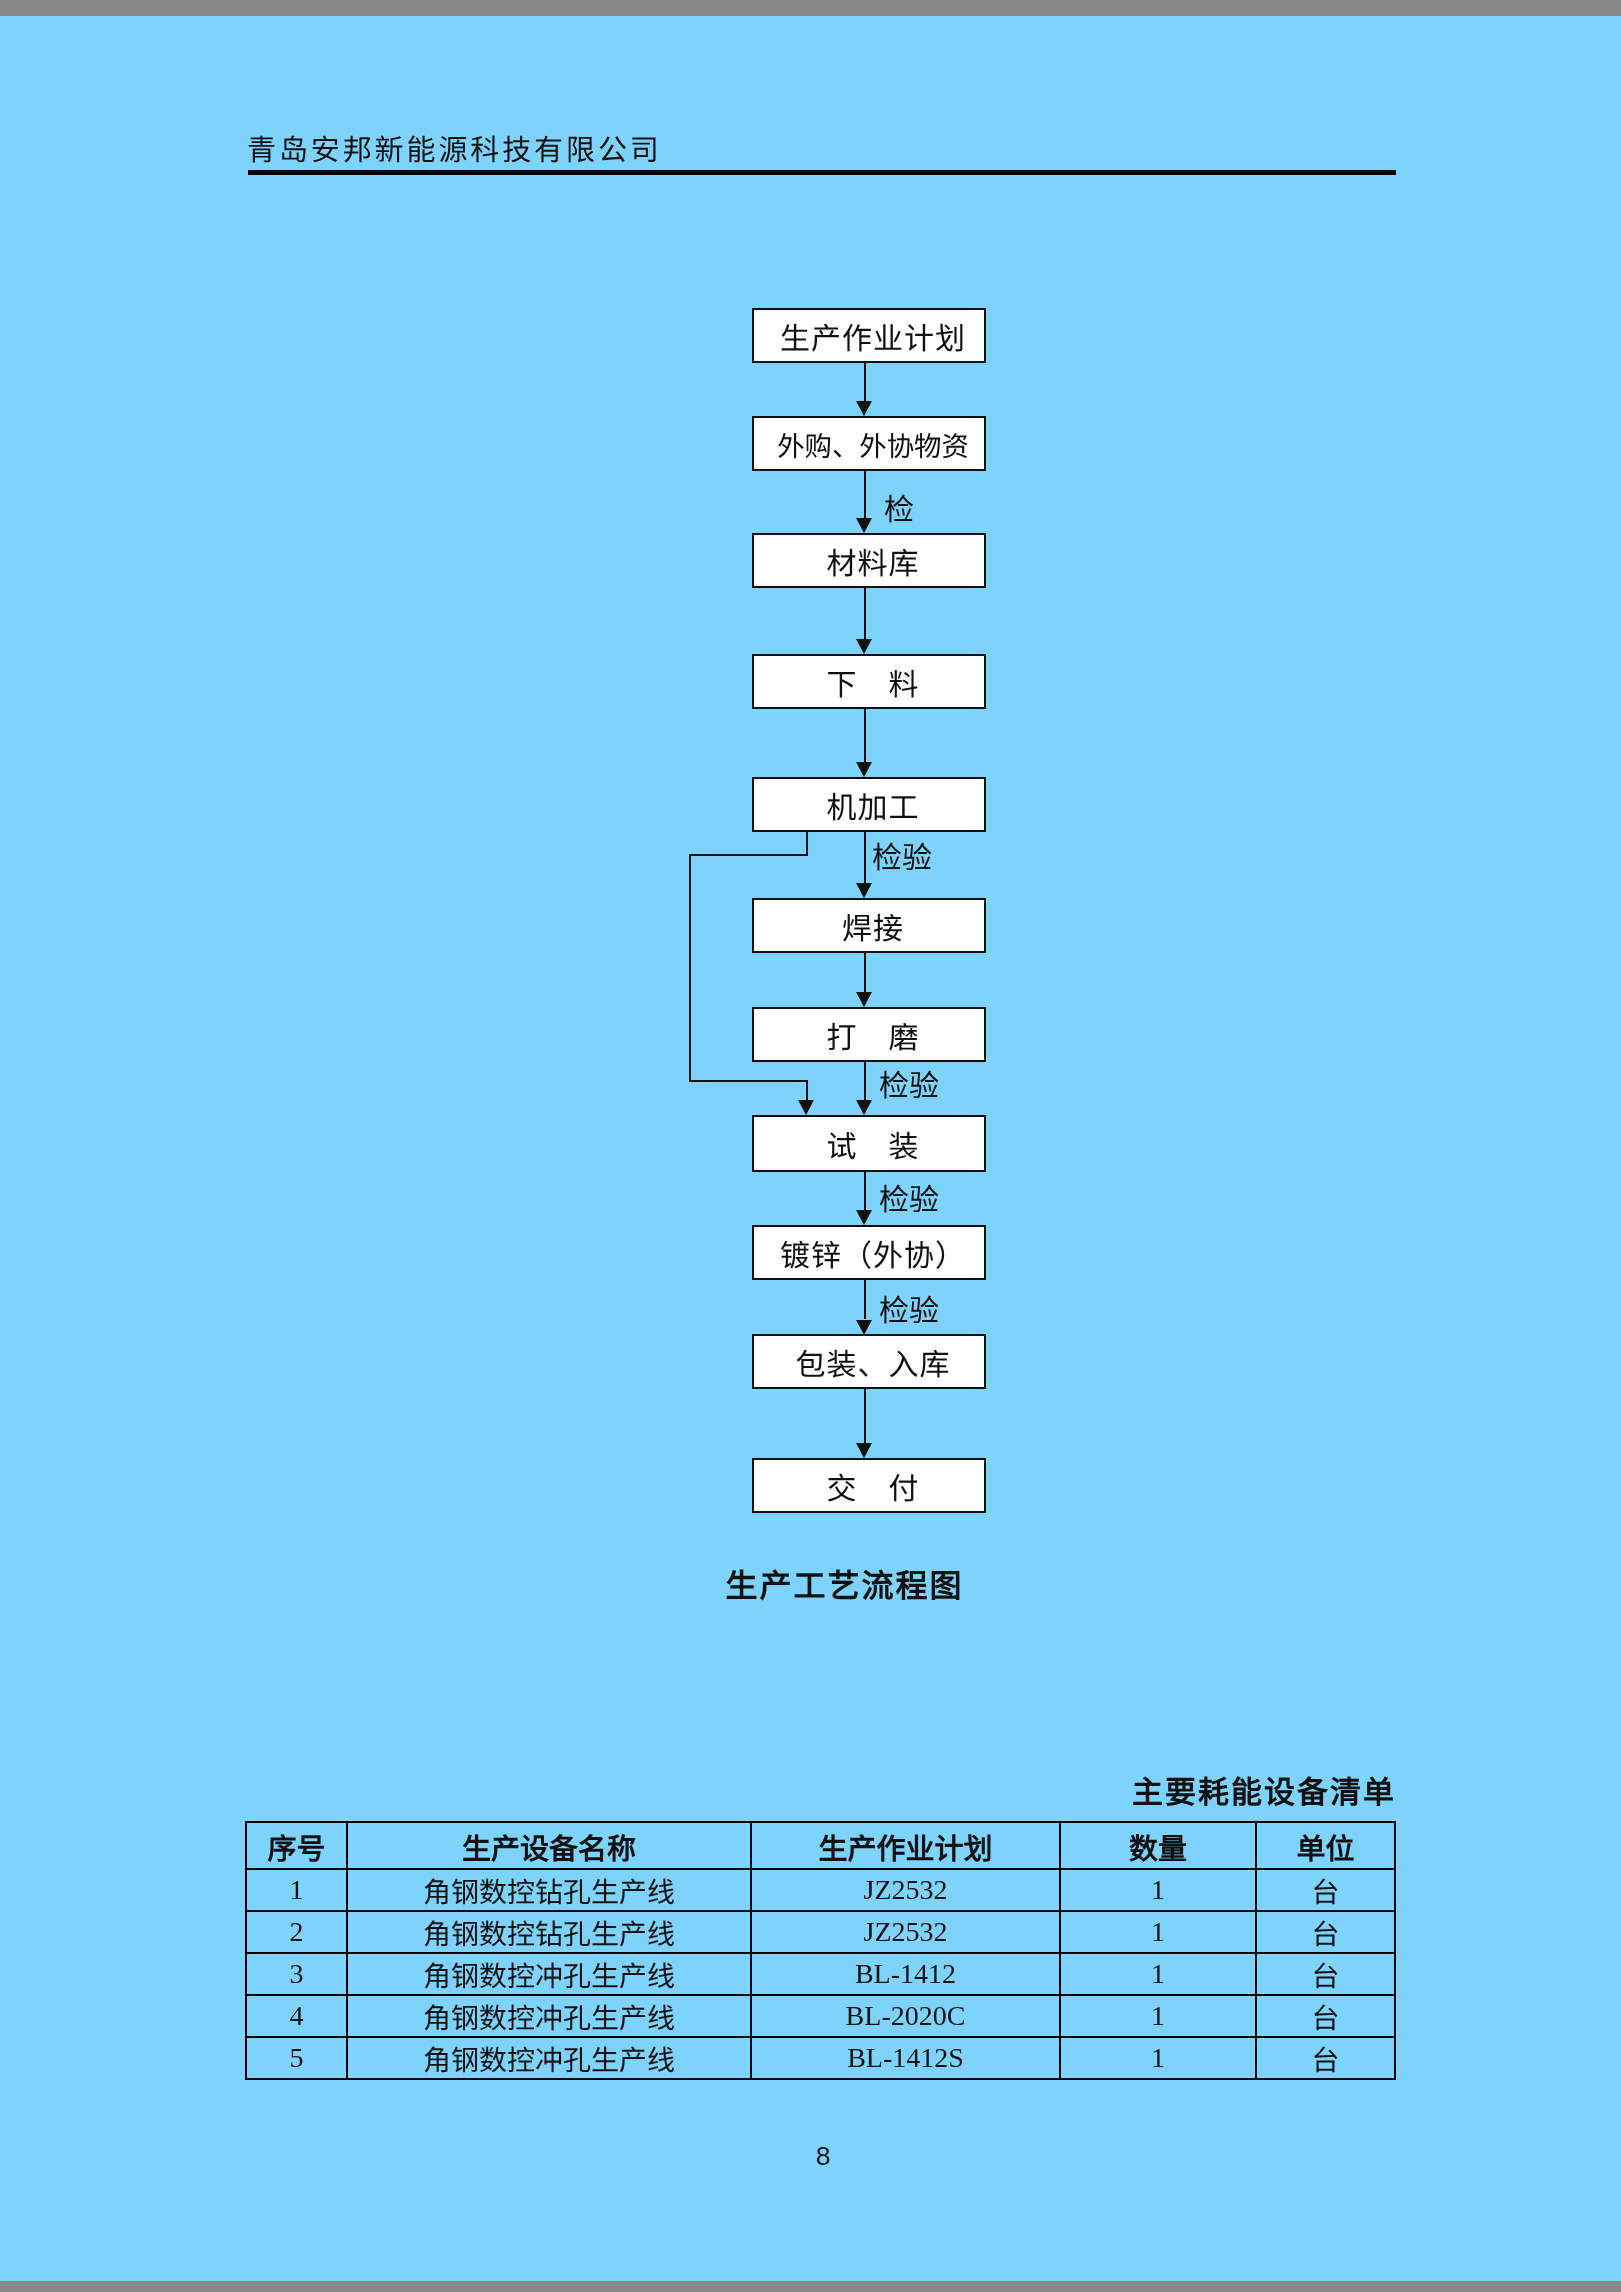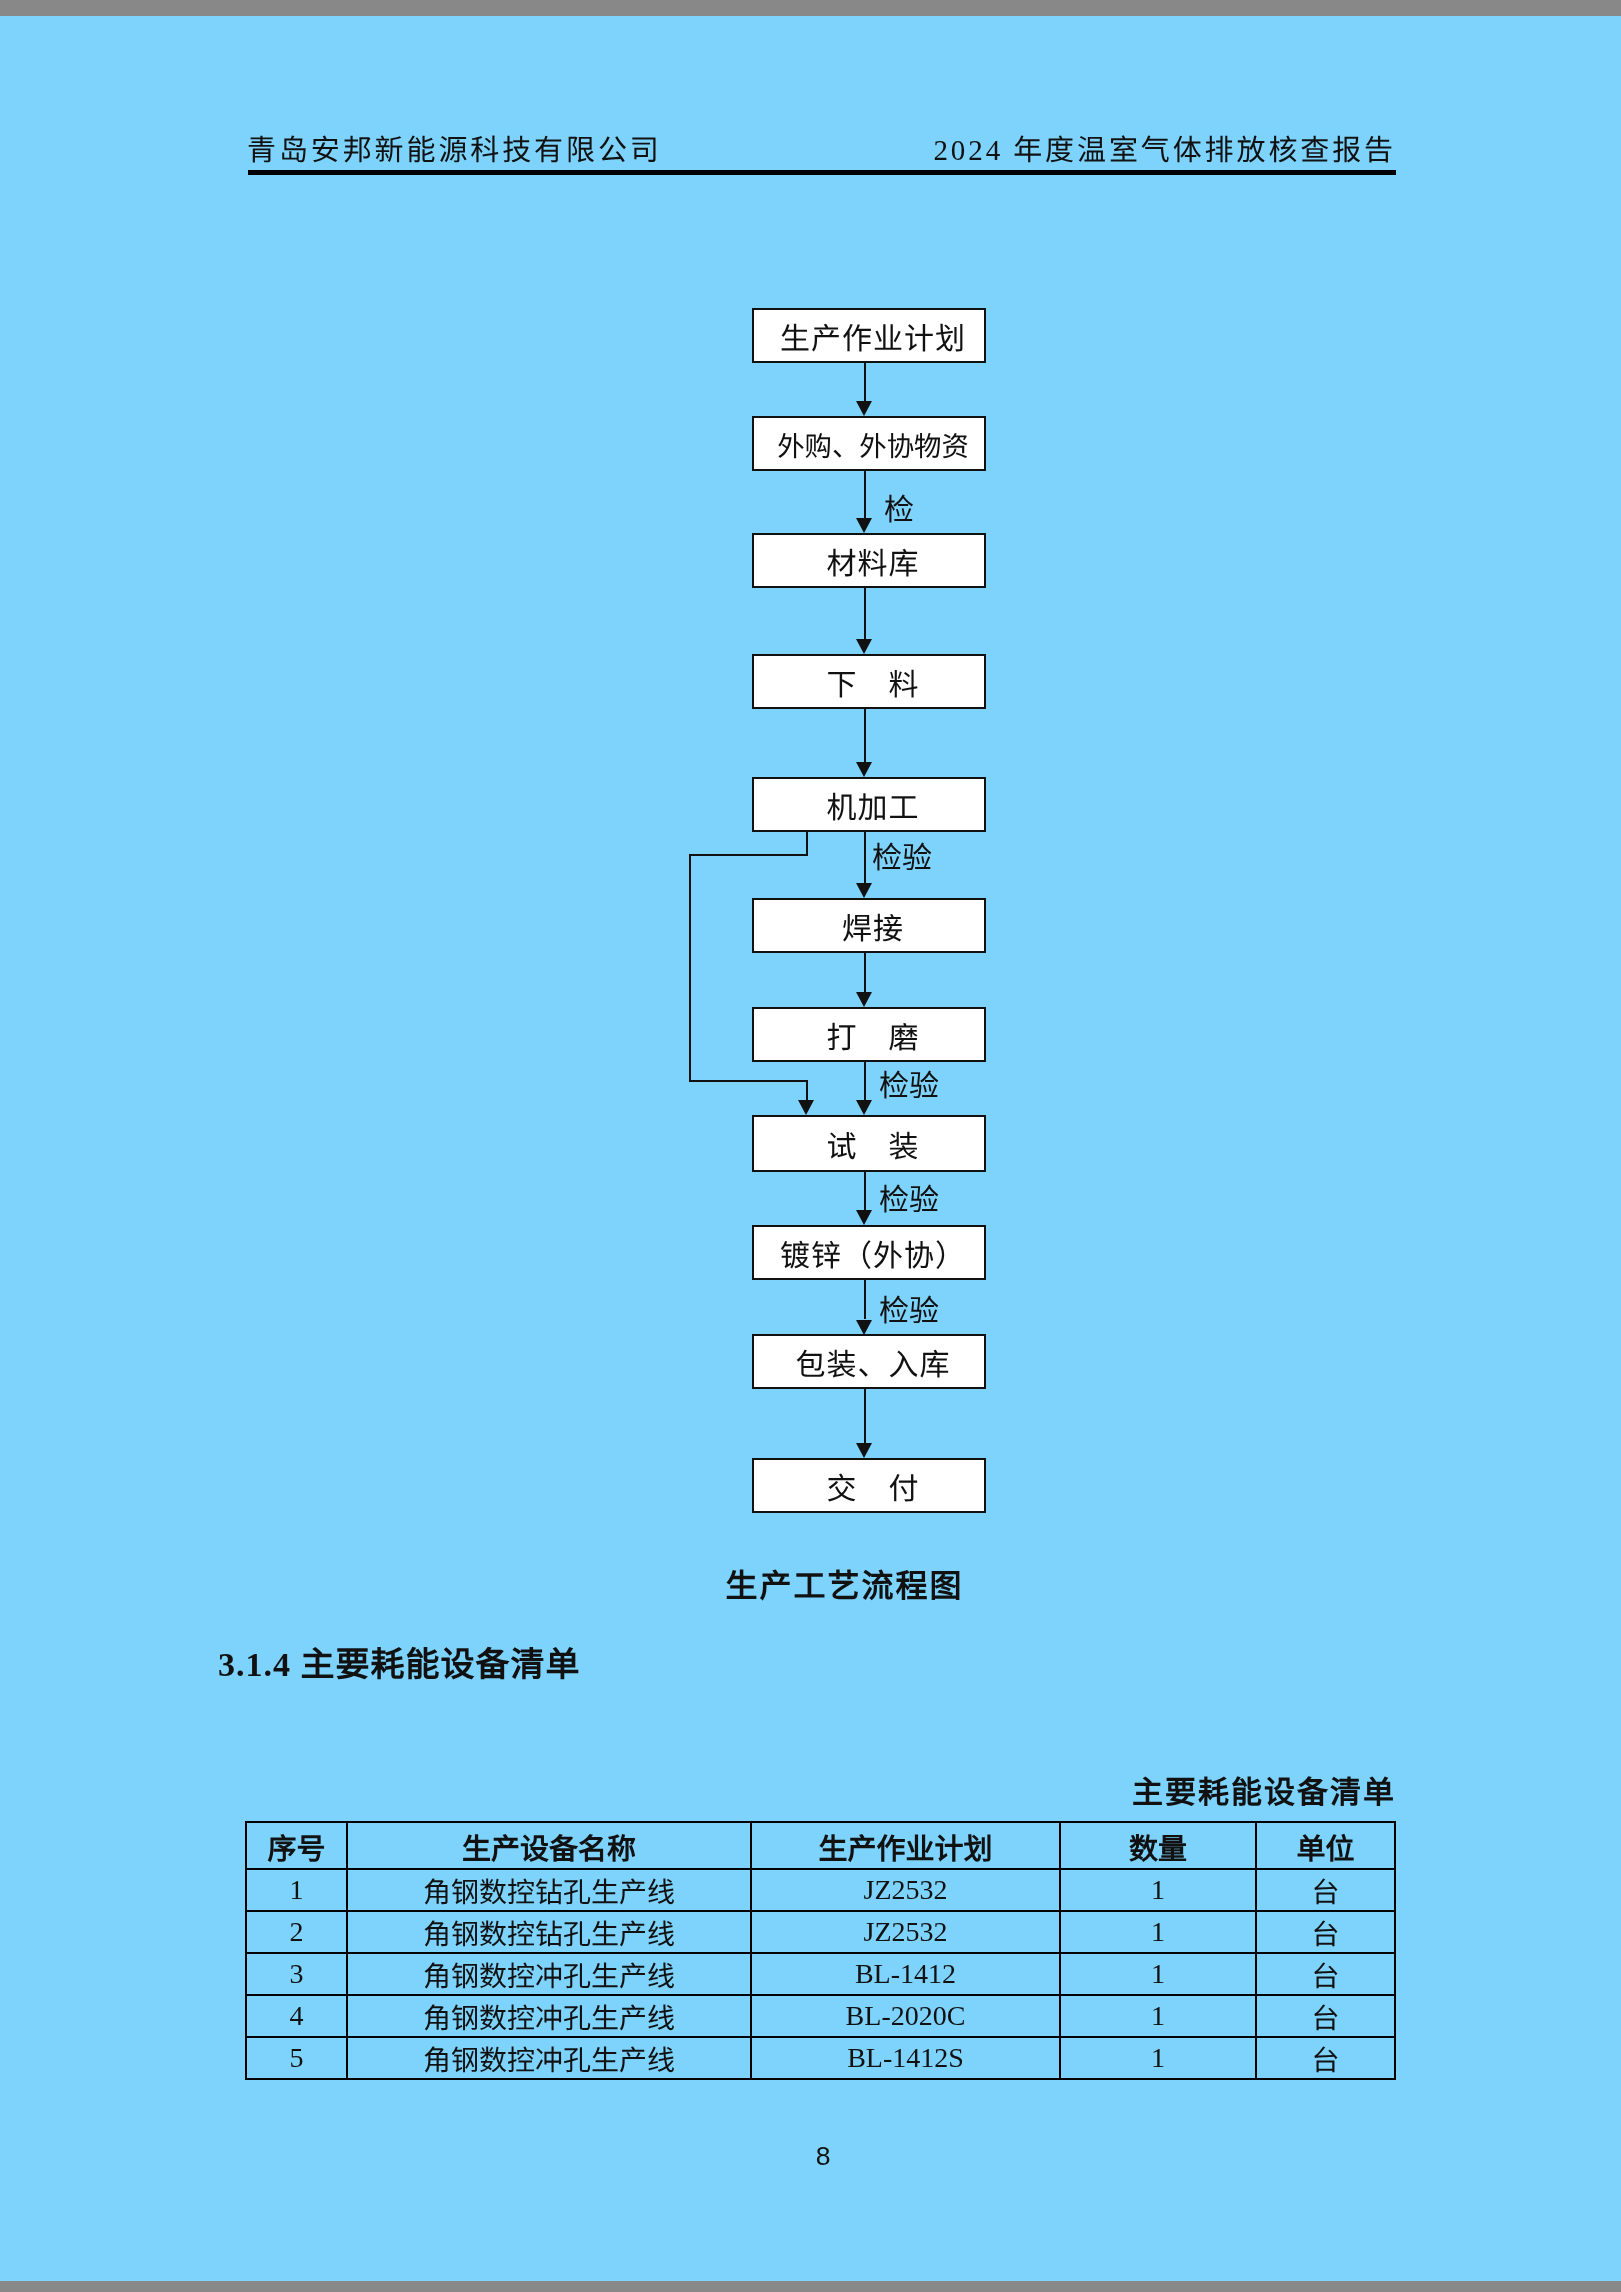--- a/index.html
+++ b/index.html
@@ -48,21 +48,20 @@
   table.equip td{height:40px;}
   
   .page-num{position:absolute;left:250px;top:2125px;width:1146px;text-align:center;font-size:26.5px;font-family:"Liberation Sans","DejaVu Sans",sans-serif;}
 </style>
 </head>
 <body>
 
 <div class="page">
 
   <div class="hdr-left">青岛安邦新能源科技有限公司</div>
-  <div class="hdr-right">2024 年度温室气体排放核查报告</div>
   <div class="hdr-rule"></div>
 
   <div class="flow-box" style="top:292px">生产作业计划</div>
   <div class="flow-box tight" style="top:400px">外购、外协物资</div>
   <div class="flow-box" style="top:517px">材料库</div>
   <div class="flow-box" style="top:638px">下　料</div>
   <div class="flow-box" style="top:761px">机加工</div>
   <div class="flow-box" style="top:882px">焊接</div>
   <div class="flow-box" style="top:991px">打　磨</div>
   <div class="flow-box" style="top:1099px;height:53px">试　装</div>
@@ -108,21 +107,20 @@
   <div class="ahead" style="left:798px;top:1084px"></div>
 
   <div class="flow-label" style="left:884px;top:469px">检</div>
   <div class="flow-label" style="left:872px;top:817px">检验</div>
   <div class="flow-label" style="left:879px;top:1045px">检验</div>
   <div class="flow-label" style="left:879px;top:1159px">检验</div>
   <div class="flow-label" style="left:879px;top:1270px">检验</div>
 
   <div class="flow-caption">生产工艺流程图</div>
 
-  <div class="sec-heading">3.1.4 主要耗能设备清单</div>
   <div class="tbl-title">主要耗能设备清单</div>
 
   <table class="equip">
     <colgroup>
       <col style="width:101px">
         <col style="width:404px">
         <col style="width:309px">
         <col style="width:196px">
         <col style="width:139px">
     </colgroup>

